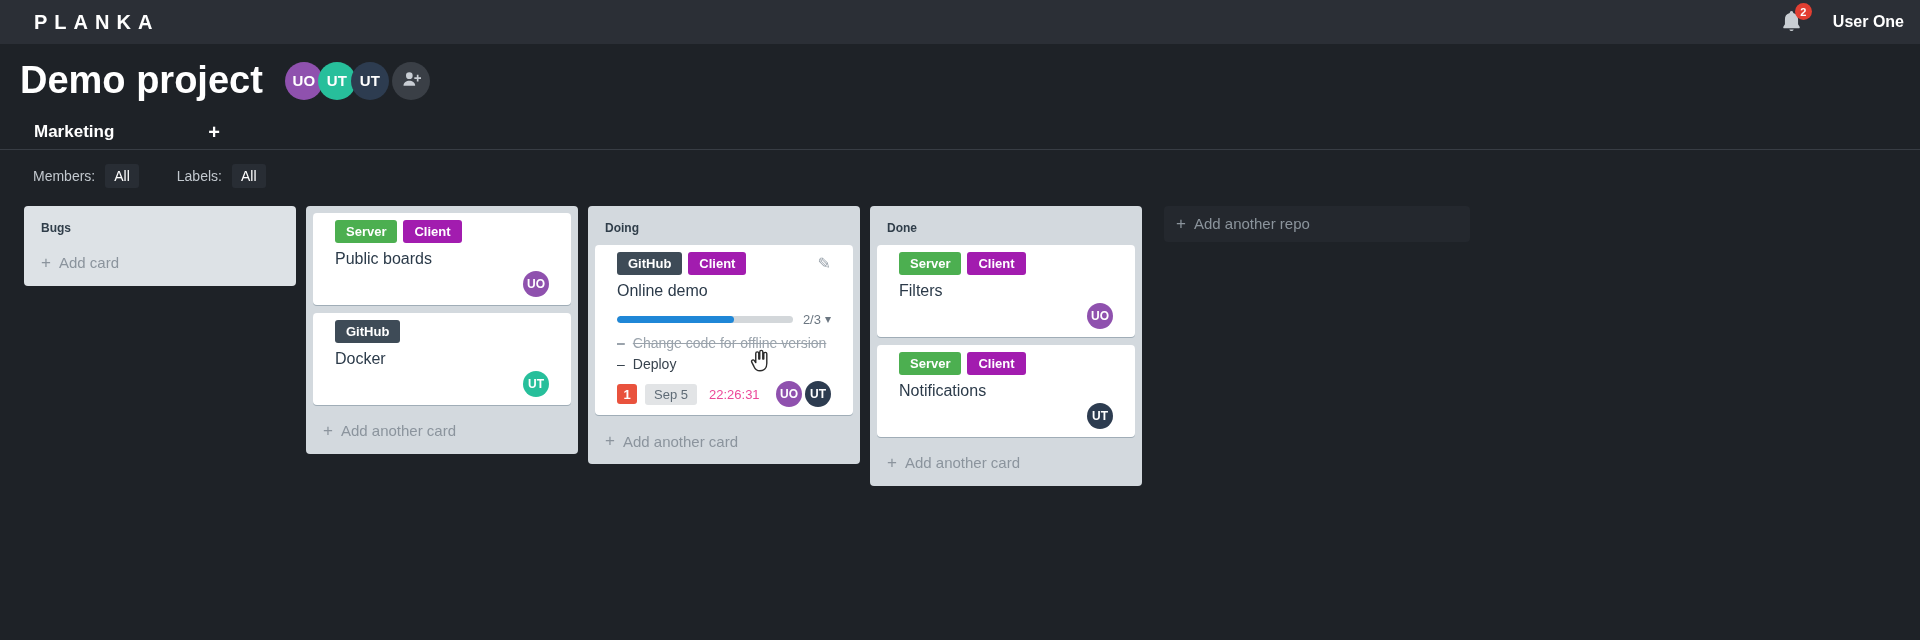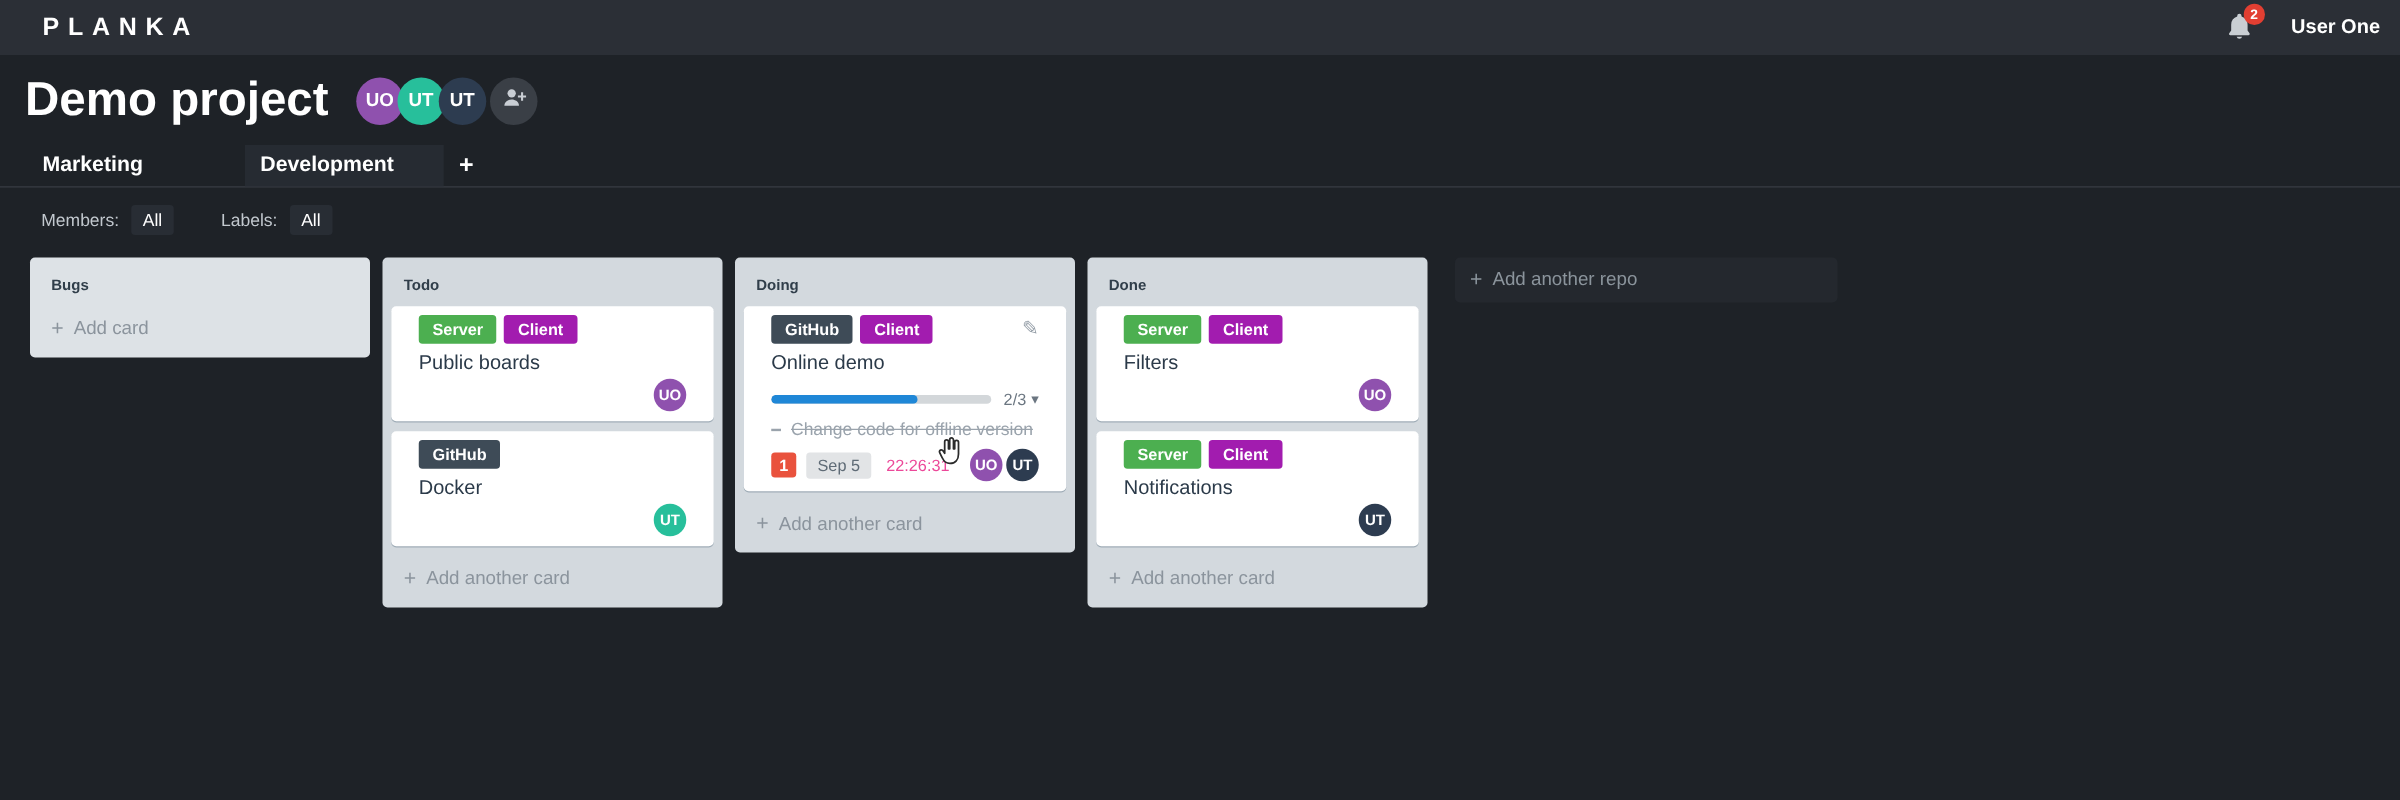--- a/index.html
+++ b/index.html
@@ -118,21 +118,20 @@
             <path d="M3 18c0-4 3.5-6 7-6s7 2 7 6z" fill="#c9ced4"></path>
             <path d="M19 5h2v3h3v2h-3v3h-2v-3h-3V8h3z" fill="#c9ced4"></path>
           </svg>
         </span>
       </div>
     </div>
   </div>
 
   <div class="tabs">
     <div class="tab tab--plain">Marketing</div>
-    <div class="tab tab--active">Development</div>
     <div class="tab-add">+</div>
   </div>
 
   <div class="filters">
     <span class="filter-label">Members:</span>
     <span class="filter-chip">All</span>
     <span class="filter-label filter-gap">Labels:</span>
     <span class="filter-chip">All</span>
   </div>
 
@@ -140,21 +139,20 @@
 
     <div class="list list--light">
       <div class="list-header">Bugs</div>
       <div class="add-card">
         <span class="plus">+</span>
         <span>Add card</span>
       </div>
     </div>
 
     <div class="list list--normal">
-      <div class="list-header">Todo</div>
 
       <div class="card">
         <div class="labels-row">
           <span class="label label--green">Server</span>
           <span class="label label--yellow">Client</span>
         </div>
         <div class="card-title">Public boards</div>
         <div class="card-footer">
           <div class="avatar avatar--purple">UO</div>
         </div>
@@ -190,20 +188,21 @@
         <div class="progress-row">
           <div class="progress-track">
             <div class="progress-fill" style="width: 66.7%;"></div>
           </div>
           <span class="progress-label">2/3</span>
           <span class="caret">▾</span>
         </div>
 
         <div class="tasks">
           <div class="task task--done">Change code for offline version</div>
+          <div class="task">Deploy</div>
         </div>
 
         <div class="badges-row">
           <span class="count-badge">1</span>
           <span class="date-chip">Sep 5</span>
           <span class="timer">22:26:31</span>
           <span class="badge-avatars">
             <span class="avatar avatar--purple">UO</span>
             <span class="avatar avatar--navy">UT</span>
           </span>

